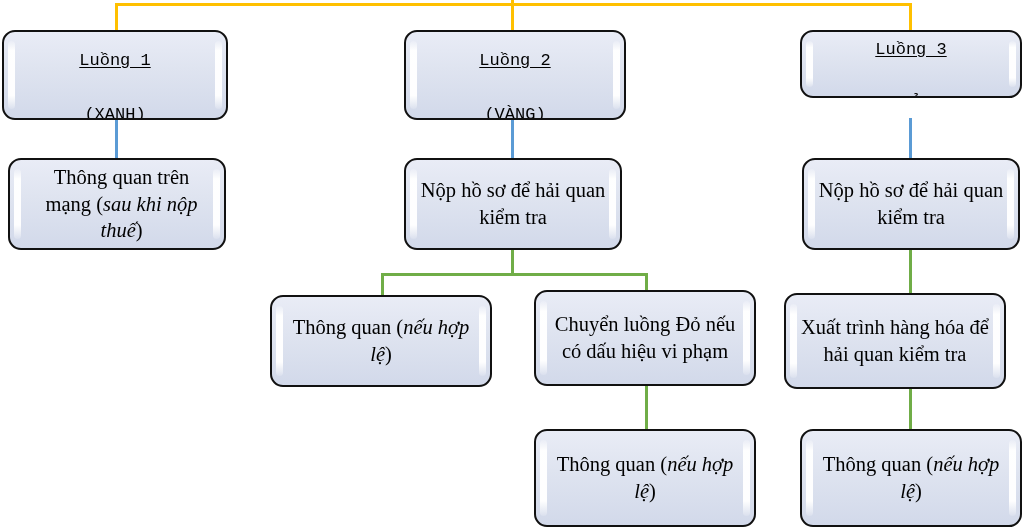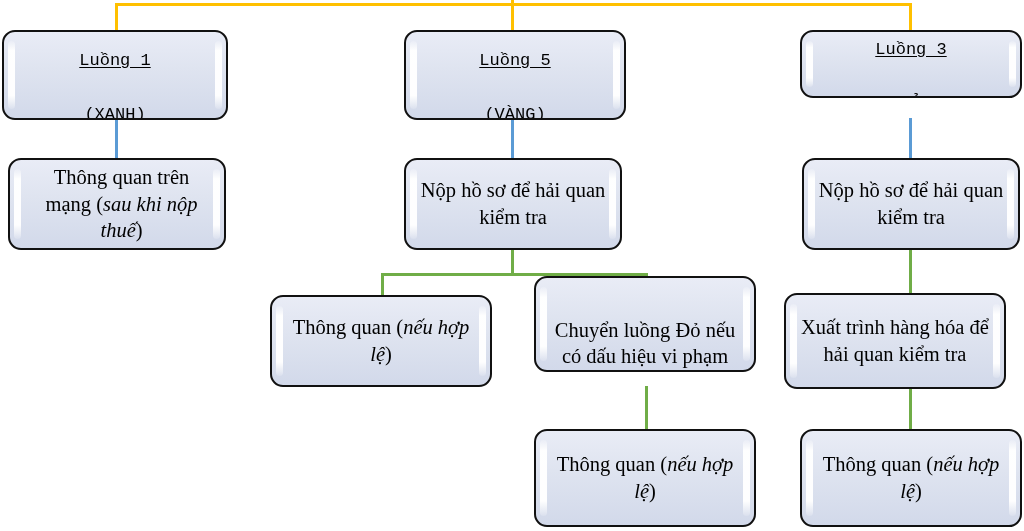--- a/index.html
+++ b/index.html
@@ -109,21 +109,21 @@
 
   <div class="node header" style="left:2px; top:30px; width:226px; height:90px;">
     <div class="txt">
       <u>Luồng 1</u><br>
       <u>(XANH)</u>
     </div>
   </div>
 
   <div class="node header" style="left:404px; top:30px; width:222px; height:90px;">
     <div class="txt">
-      <u>Luồng 5</u><br>
+      <u>Luồng 2</u><br>
       <u>(VÀNG)</u>
     </div>
   </div>
 
   <div class="node header" style="left:800px; top:30px; width:222px; height:68px;">
     <div class="txt">
       <u>Luồng 3</u><br>
       <u>(ĐỎ)</u>
     </div>
   </div>
@@ -137,21 +137,21 @@
   </div>
 
   <div class="node body" style="left:802px; top:158px; width:218px; height:92px;">
     <div class="txt">Nộp hồ sơ để hải quan kiểm tra</div>
   </div>
 
   <div class="node body" style="left:270px; top:295px; width:222px; height:92px;">
     <div class="txt"><span>Thông quan (</span><i>nếu hợp lệ</i><span>)</span></div>
   </div>
 
-  <div class="node body" style="left:534px; top:276px; width:222px; height:96px;align-items:flex-end;">
+  <div class="node body" style="left:534px; top:290px; width:222px; height:96px;">
     <div class="txt">Chuyển luồng Đỏ nếu có dấu hiệu vi phạm</div>
   </div>
 
   <div class="node body" style="left:784px; top:293px; width:222px; height:96px;">
     <div class="txt">Xuất trình hàng hóa để hải quan kiểm tra</div>
   </div>
 
   <div class="node body" style="left:534px; top:429px; width:222px; height:98px;">
     <div class="txt"><span>Thông quan (</span><i>nếu hợp lệ</i><span>)</span></div>
   </div>

